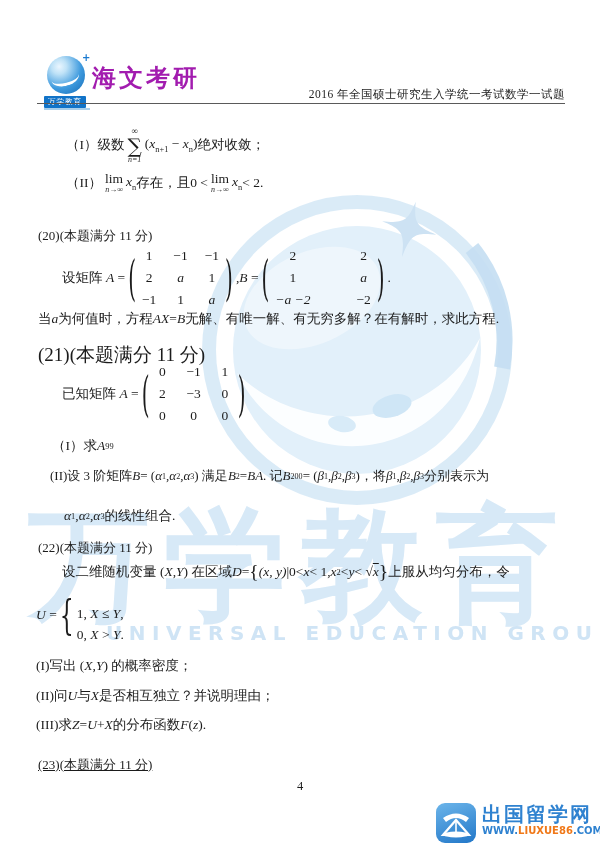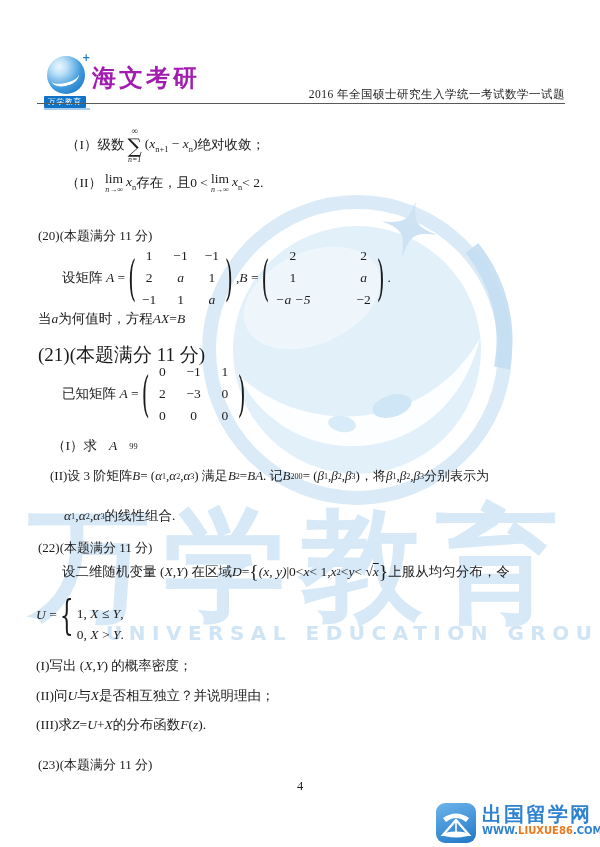--- a/index.html
+++ b/index.html
@@ -152,35 +152,36 @@
     </span>
     <span>,</span>
     <span><span class="mi">B</span><span> =</span></span>
     <span class="matrix">
       <span class="mp">(</span>
       <span class="mgrid mgrid2">
         <span class="cell">2</span>
         <span class="cell">2</span>
         <span class="cell">1</span>
         <span class="cell it">a</span>
-        <span class="cell it">−a −5</span>
+        <span class="cell it">−a −2</span>
         <span class="cell">−2</span>
       </span>
       <span class="mp">)</span>
     </span>
     <span>.</span>
   </div>
 
   <div class="line" style="left:38px;top:310px;">
       <span>当</span>
       <span class="mi">a</span>
       <span>为何值时，方程</span>
       <span class="mi">AX</span>
       <span> = </span>
       <span class="mi">B</span>
+      <span>无解、有唯一解、有无穷多解？在有解时，求此方程.</span>
     </div>
 
   <div class="line" style="left:38px;top:342px;font-size:19px;">(21)(本题满分 11 分)</div>
 
   <div class="line" style="left:62px;top:358px;height:72px;">
     <span>已知矩阵</span>&nbsp;
     <span><span class="mi">A</span><span> =</span></span>
     <span class="matrix">
       <span class="mp">(</span>
       <span class="mgrid mgrid3">
@@ -191,21 +192,21 @@
         <span class="cell">−3</span>
         <span class="cell">0</span>
         <span class="cell">0</span>
         <span class="cell">0</span>
         <span class="cell">0</span>
       </span>
       <span class="mp">)</span>
     </span>
   </div>
 
-  <div class="line" style="left:52px;top:437px;gap:12px;">
+  <div class="line" style="left:52px;top:437px;">
       <span>（I）求 </span>
       <span class="mi">A</span>
       <sup>99</sup>
     </div>
   <div class="line" style="left:50px;top:467px;font-size:13px;">
       <span>(II)设 3 阶矩阵 </span>
       <span class="mi">B</span>
       <span> = (</span>
       <span class="mi">α</span>
       <sub>1</sub>
@@ -310,21 +311,21 @@
       <span class="mi">U</span>
       <span> + </span>
       <span class="mi">X</span>
       <span> 的分布函数 </span>
       <span class="mi">F</span>
       <span>(</span>
       <span class="mi">z</span>
       <span>).</span>
     </div>
 
-  <div class="line" style="left:38px;top:756px;font-size:13px;">(23)(本题满分 11 分)</div>
+  <div class="line" style="left:38px;top:756px;font-size:13px;text-decoration:underline;">(23)(本题满分 11 分)</div>
 
   <div class="page-num">4</div>
 
   <div class="lx-logo">
     <span class="lx-icon">
       <svg width="40" height="40" viewBox="0 0 40 40">
         <path d="M7 15 Q20 6 33 15 L30 19 Q20 11 10 19 Z" fill="#ffffff"></path>
         <path d="M20 17 L33 32 L7 32 Z" fill="none" stroke="#ffffff" stroke-width="2.2"></path>
         <path d="M20 17 L20 32" stroke="#ffffff" stroke-width="1.6"></path>
         <ellipse cx="20" cy="31.5" rx="13" ry="3" fill="#ffffff"></ellipse>

